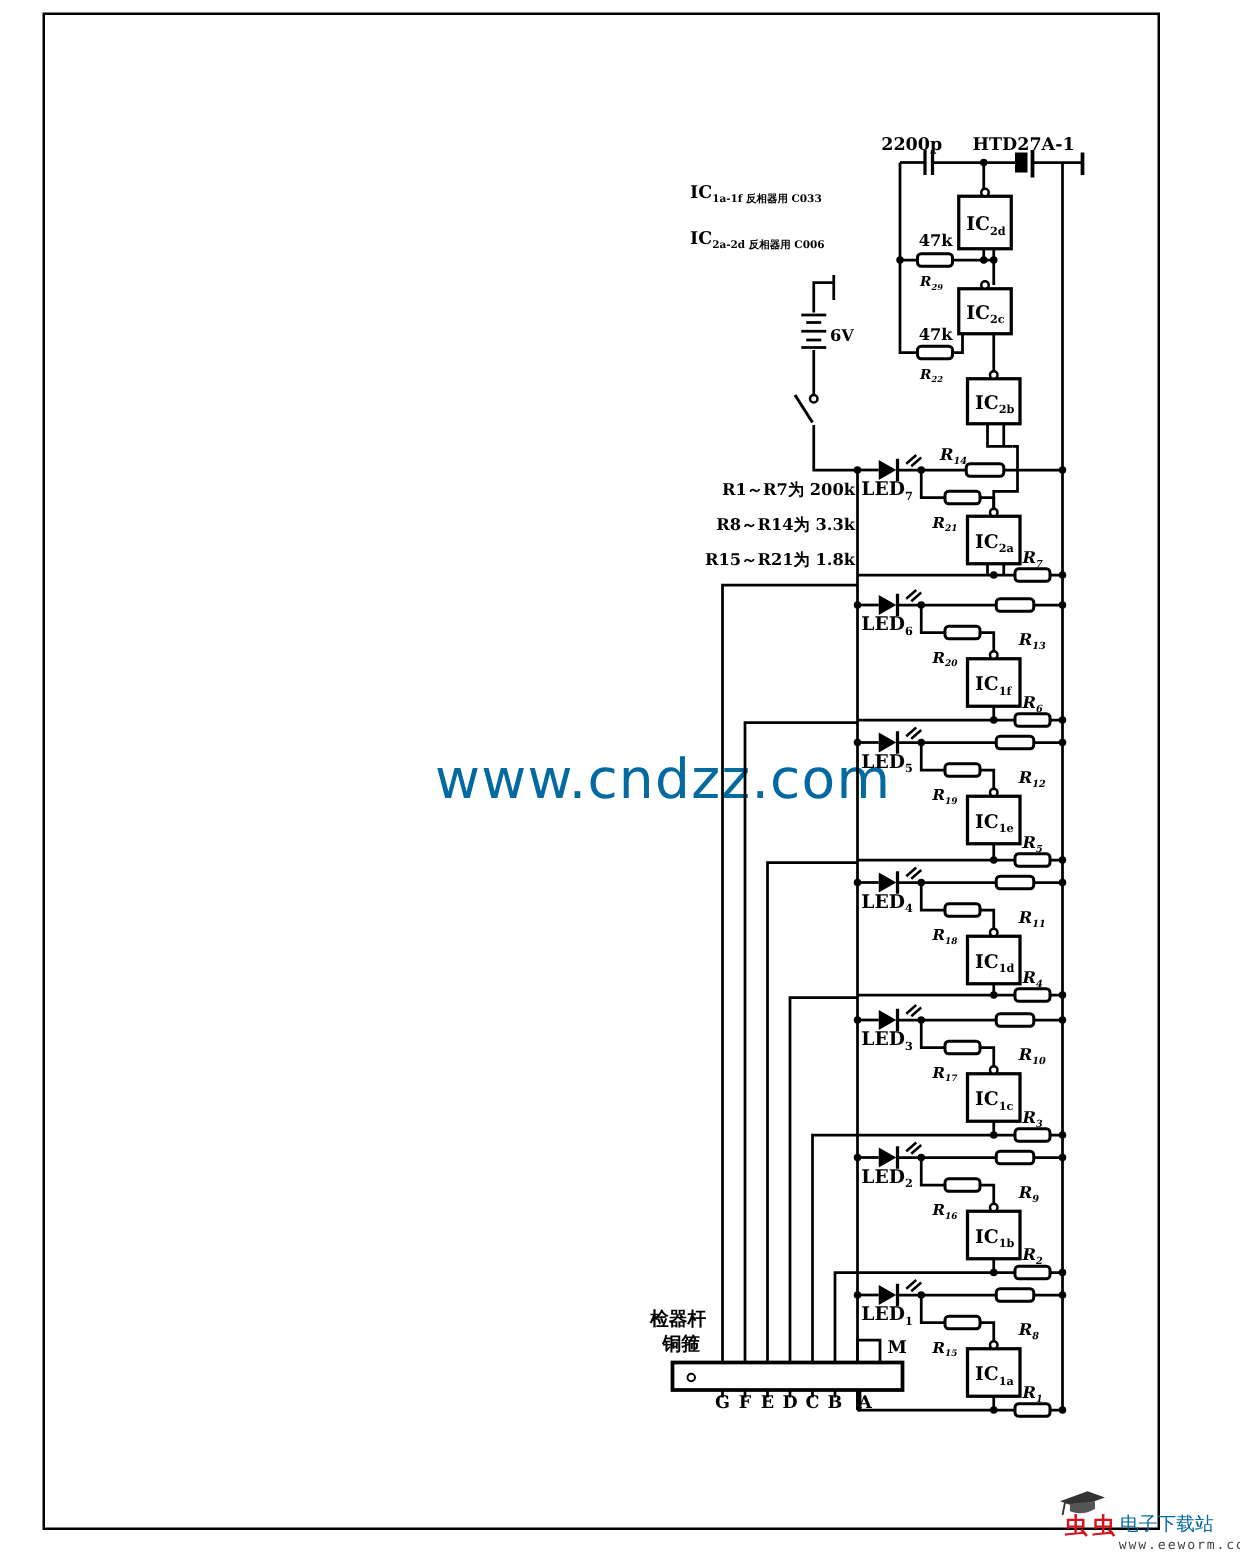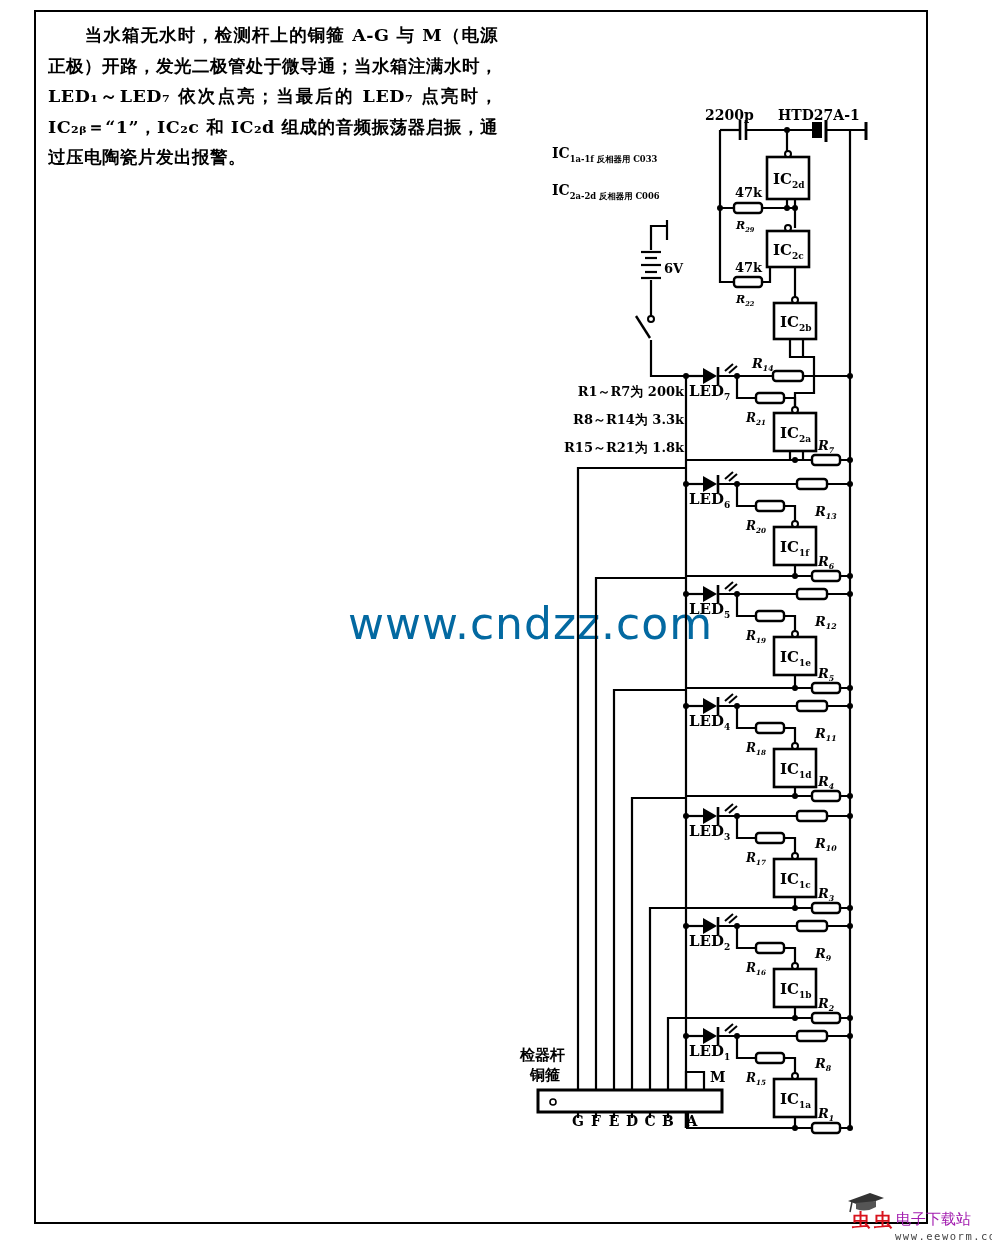--- a/index.html
+++ b/index.html
@@ -9,32 +9,31 @@
            border-left:2px solid #000; border-top:2px solid #000; border-right:2px solid #000; border-bottom:2px solid #000; box-sizing:border-box; }
   #desc { position:absolute; left:48px; top:20px; width:450px;
           font-family:"DejaVu Serif","Liberation Serif",serif; font-weight:bold;
           font-size:17.5px; line-height:30.5px; letter-spacing:0.5px; }
   #desc p { margin:0; text-indent:2.1em; text-align:justify; }
   #diagram { position:absolute; left:0; top:0; }
   .lbl { font-family:"DejaVu Serif","Liberation Serif",serif; font-weight:bold; fill:#000; }
   .ital { font-style:italic; }
   .wm { position:absolute; font-family:"DejaVu Sans","Liberation Sans",sans-serif; color:#0369a1; font-size:44px; left:348px; top:598px; letter-spacing:1px; }
   .logo { position:absolute; left:840px; top:1190px; width:152px; height:57px; }
-  .logo .cn { position:absolute; left:56px; top:20px; font-family:"DejaVu Sans",sans-serif; font-size:15px; color:#a21caf; white-space:nowrap; }
+  .logo .cn { position:absolute; left:56px; top:20px; font-family:"DejaVu Sans",sans-serif; font-size:15px; color:#0369a1; white-space:nowrap; }
   .logo .bug { position:absolute; top:18px; font-family:"DejaVu Sans",sans-serif; font-size:18px; font-weight:bold; color:#d8121c; }
   .logo .url { position:absolute; left:55px; top:40px; font-family:"DejaVu Sans Mono",monospace; font-size:10.5px; color:#444; letter-spacing:1.5px; white-space:nowrap; }
   .logo .cap { position:absolute; left:6px; top:2px; width:40px; height:22px; }
 </style>
 </head>
 <body>
 
 <div id="frame"></div>
 
 <div id="desc">
-  <p>当水箱无水时，检测杆上的铜箍 A-G 与 M（电源正极）开路，发光二极管处于微导通；当水箱注满水时，LED₁～LED₇ 依次点亮；当最后的 LED₇ 点亮时，IC₂ᵦ＝“1”，IC₂c 和 IC₂d 组成的音频振荡器启振，通过压电陶瓷片发出报警。</p>
 </div>
 
 <div class="wm">www.cndzz.com</div>
 
 <svg id="diagram" width="992" height="1247" viewBox="0 0 992 1247">
   <g id="wires" stroke="#000" stroke-width="2.2" fill="none">
       <line x1="720" y1="130" x2="740" y2="130"></line>
       <line x1="746" y1="130" x2="812" y2="130"></line>
       <line x1="826" y1="130" x2="866" y2="130"></line>
       <line x1="850" y1="130" x2="850" y2="1128"></line>

